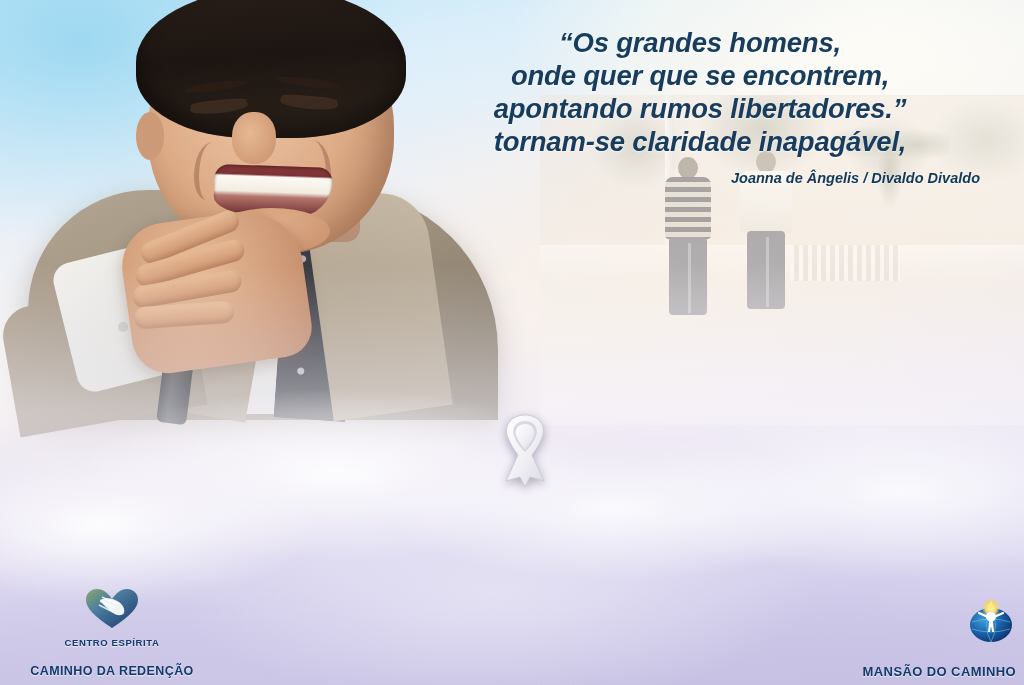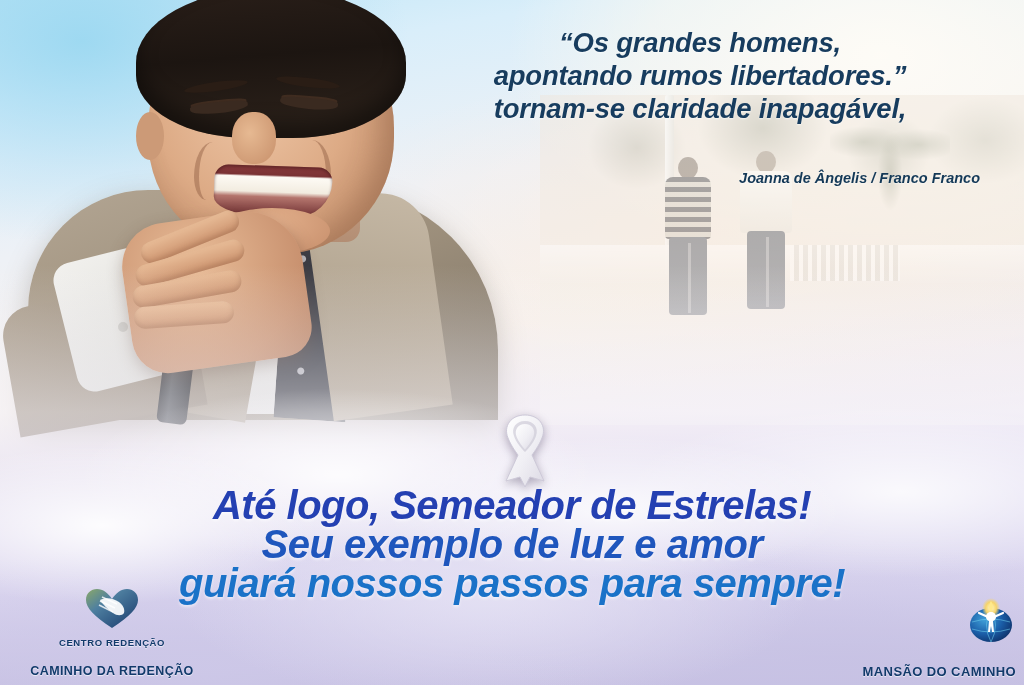--- a/index.html
+++ b/index.html
@@ -286,63 +286,59 @@
     <div class="fingr f1"></div>
     <div class="fingr f2"></div>
     <div class="fingr f3"></div>
     <div class="fingr f4"></div>
   </div>
 
   <div class="clouds"></div>
 
   <div class="quote">
     <span class="ln">“Os grandes homens,</span>
+    <span class="ln">onde quer que se encontrem,</span>
     <span class="ln">apontando rumos libertadores.”</span>
     <span class="ln">tornam-se claridade inapagável,</span>
   </div>
-  <div class="attrib">Joanna de Ângelis / Franco Franco</div>
+  <div class="attrib">Joanna de Ângelis / Divaldo Divaldo</div>
 
   <div class="ribbon">
     <svg viewBox="0 0 76 78" width="76" height="78" aria-hidden="true">
       <defs>
         <linearGradient id="rg" x1="0" y1="0" x2="1" y2="1">
           <stop offset="0%" stop-color="#ffffff"></stop>
           <stop offset="55%" stop-color="#f0eff4"></stop>
           <stop offset="100%" stop-color="#dcd9e4"></stop>
         </linearGradient>
       </defs>
       <path d="M38 6 C24 6 16 17 21 29 C24 37 31 46 31 46 L19 72 L33 68 L38 78 L43 68 L57 72 L45 46 C45 46 52 37 55 29 C60 17 52 6 38 6 Z" fill="url(#rg)" stroke="#cdc9d8" stroke-width="1"></path>
       <path d="M38 12 C29 12 24 19 27 27 C29 33 34 39 38 43 C42 39 47 33 49 27 C52 19 47 12 38 12 Z" fill="#b9b4c6" opacity=".45"></path>
       <path d="M38 15 C31 15 27 21 29.5 27.5 C31.5 33 36 38 38 40.5 C40 38 44.5 33 46.5 27.5 C49 21 45 15 38 15 Z" fill="url(#rg)"></path>
     </svg>
   </div>
 
-  <div class="headline">
-    <span class="hl hl1">Até logo, Semeador de Estrelas!</span>
-    <span class="hl hl2">Seu exemplo de luz e amor</span>
-    <span class="hl hl3">guiará nossos passos para sempre!</span>
-  </div>
 
   <div class="logo-left">
     <span class="mark">
       <svg viewBox="0 0 56 42" width="56" height="42" aria-hidden="true">
         <defs>
           <linearGradient id="hg" x1="0" y1="0" x2="1" y2="1">
             <stop offset="0%" stop-color="#8aa86a"></stop>
             <stop offset="35%" stop-color="#4e7fa0"></stop>
             <stop offset="100%" stop-color="#17386b"></stop>
           </linearGradient>
         </defs>
         <path d="M28 41 C10 29 2 21 2 13 C2 6 7 2 13 2 C19 2 24 6 28 12 C32 6 37 2 43 2 C49 2 54 6 54 13 C54 21 46 29 28 41 Z" fill="url(#hg)"></path>
         <path d="M16 13 C22 10 29 11 35 15 C39 18 41 22 40 26 C38 29 33 29 29 26 C24 22 19 18 16 13 Z" fill="#ffffff" opacity=".92"></path>
         <path d="M18 10 L33 17 M16 14 L31 21 M15 18 L29 25" stroke="#ffffff" stroke-width="1.6" opacity=".8" fill="none"></path>
       </svg>
     </span>
     <span class="lbl">
-      <span class="small">CENTRO REDENÇÃO</span>
+      <span class="small">CENTRO ESPÍRITA</span>
       <span class="big">CAMINHO DA REDENÇÃO</span>
     </span>
   </div>
 
   <div class="logo-right">
     <span class="mark">
       <svg viewBox="0 0 50 46" width="50" height="46" aria-hidden="true">
         <defs>
           <radialGradient id="gg" cx="35%" cy="35%" r="75%">
             <stop offset="0%" stop-color="#3f9fd8"></stop>

